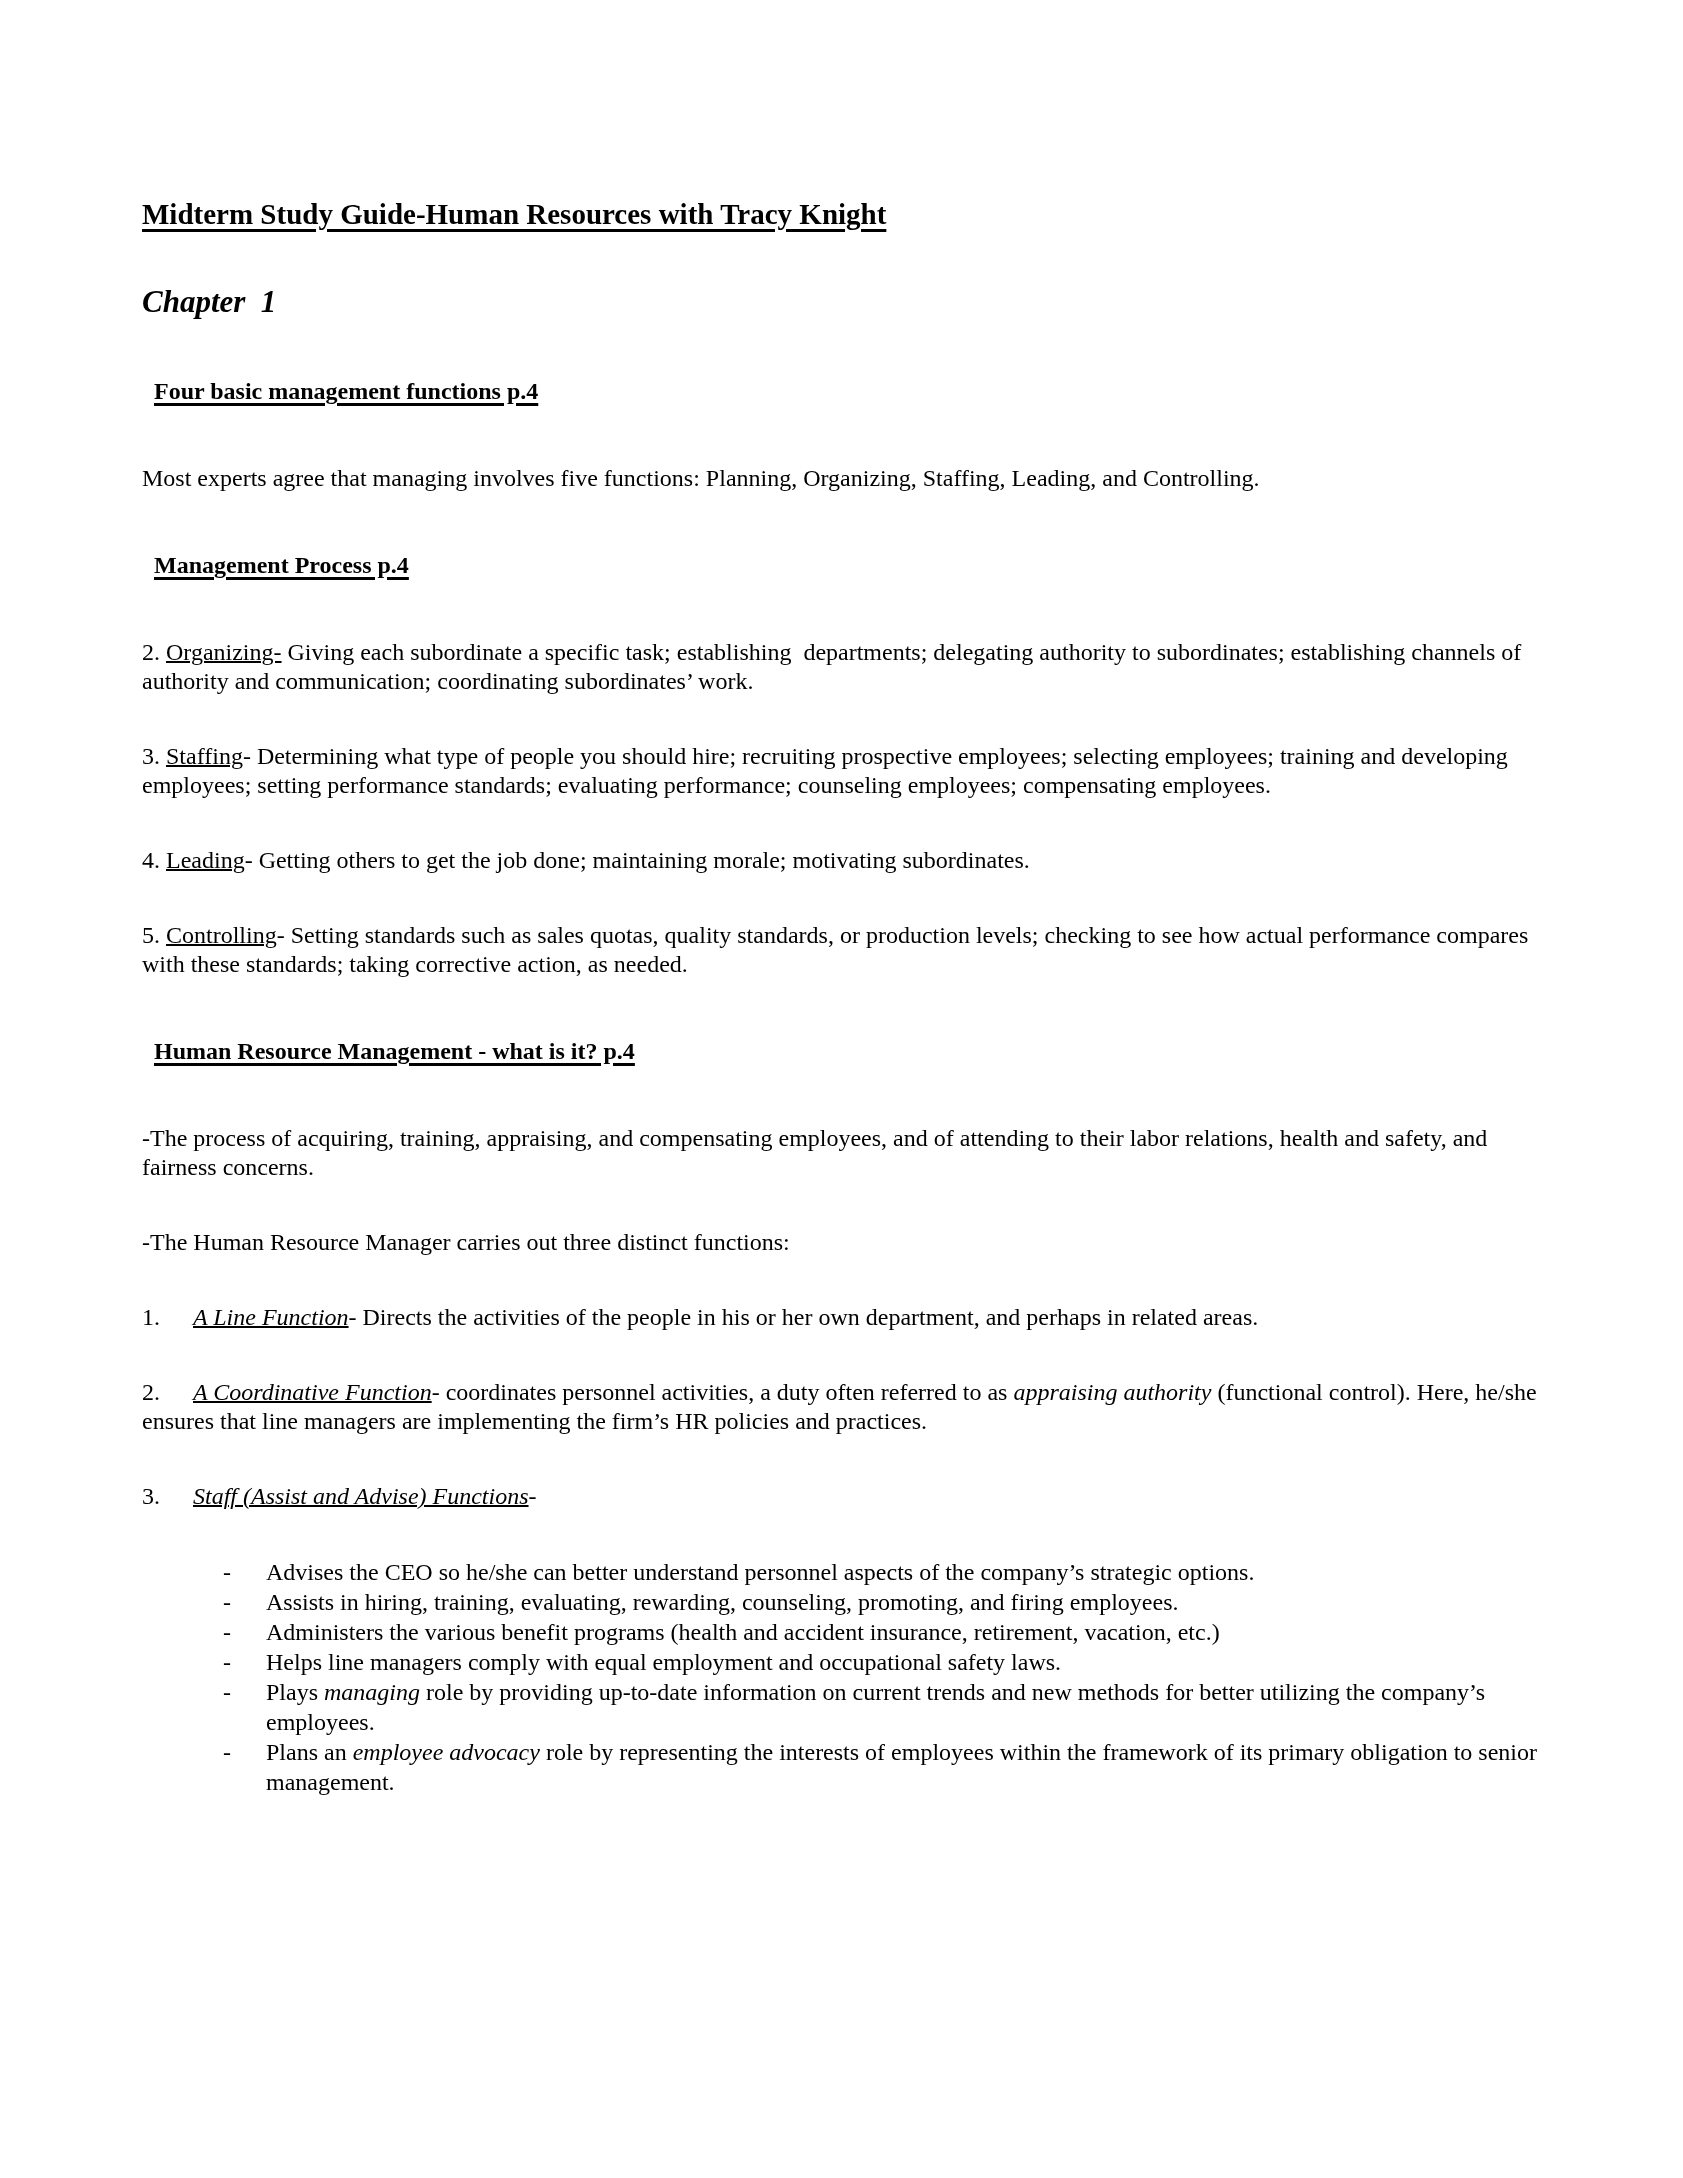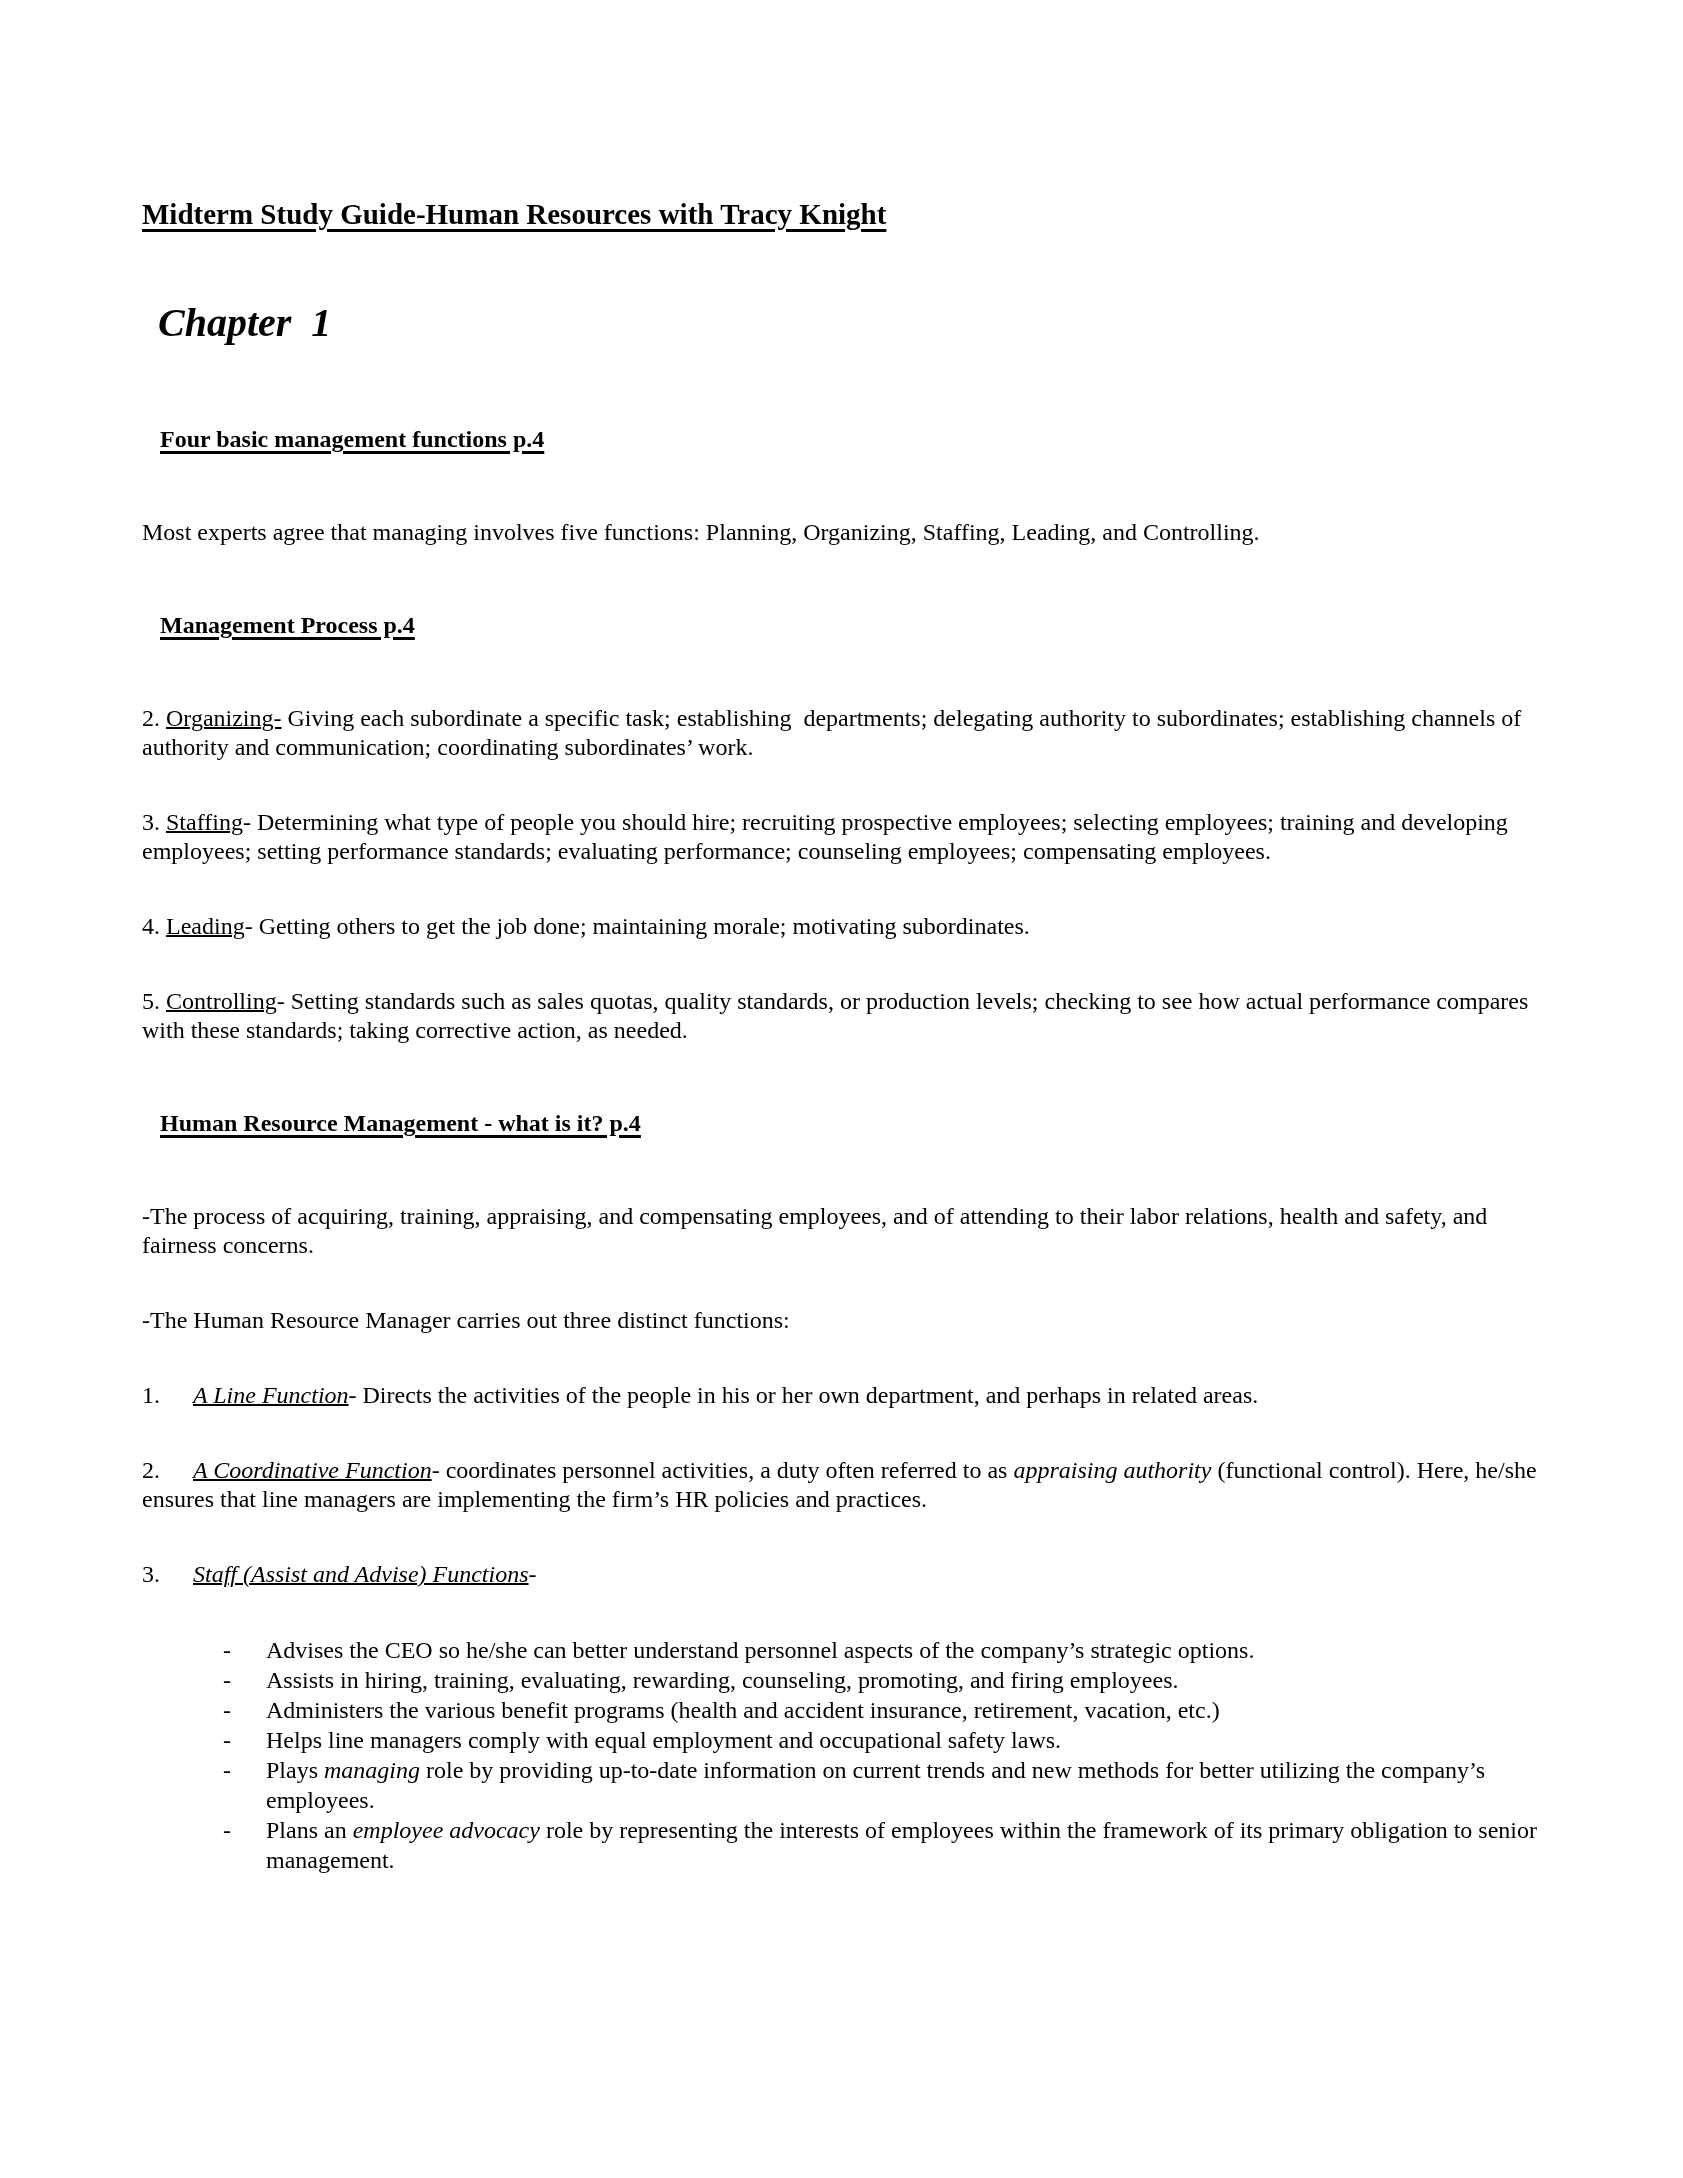--- a/index.html
+++ b/index.html
@@ -27,33 +27,33 @@
   .doc-title {
     font-size: 29px;
     font-weight: bold;
     text-decoration: underline;
     text-decoration-thickness: 3px;
     text-underline-offset: 5px;
     margin: 0 0 8px 0;
     line-height: 1.15;
   }
   .chapter-heading {
-    font-size: 40px;
+    font-size: 31px;
     font-weight: bold;
     font-style: italic;
-    margin: 16px;
+    margin: 0;
     line-height: 1.1;
   }
   .section-heading {
     font-size: 24px;
     font-weight: bold;
     text-decoration: underline;
     text-decoration-thickness: 2.5px;
     text-underline-offset: 4px;
-    margin: 18px;
+    margin: 12px;
     line-height: 29px;
   }
   .body-text {
     font-size: 24px;
     line-height: 29px;
     margin: 0;
   }
   .u  { text-decoration: underline; text-decoration-thickness: 1.5px; }
   .i  { font-style: italic; }
   .ui { text-decoration: underline; text-decoration-thickness: 1.5px; font-style: italic; margin-left: 27px; }

